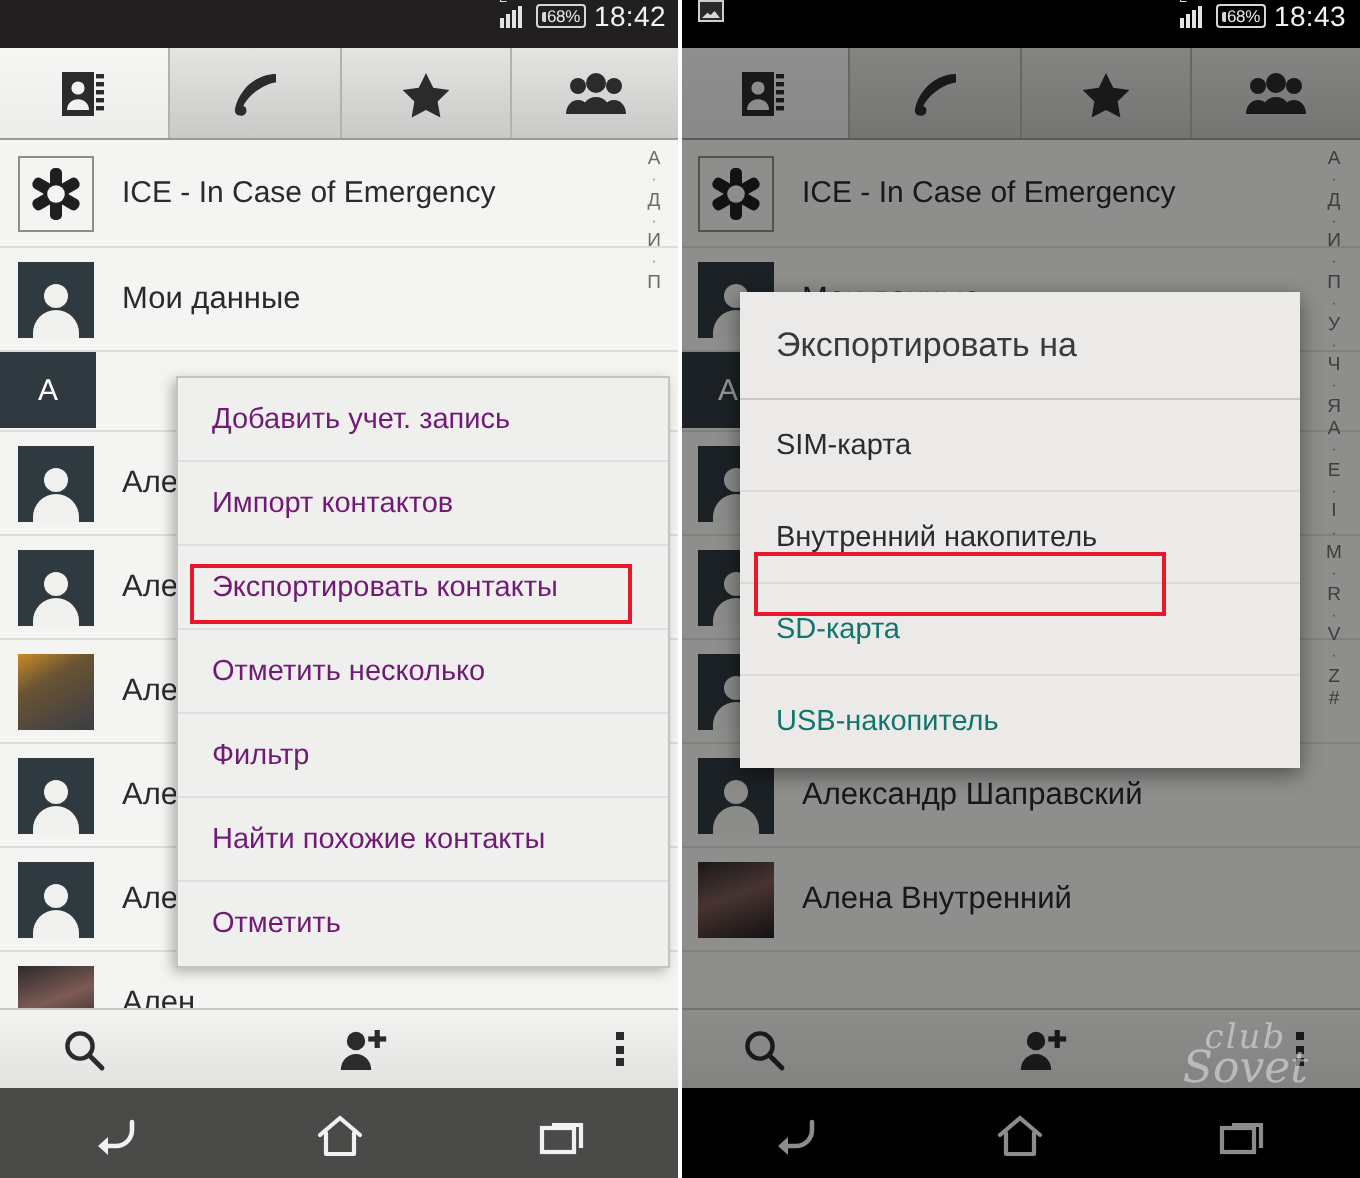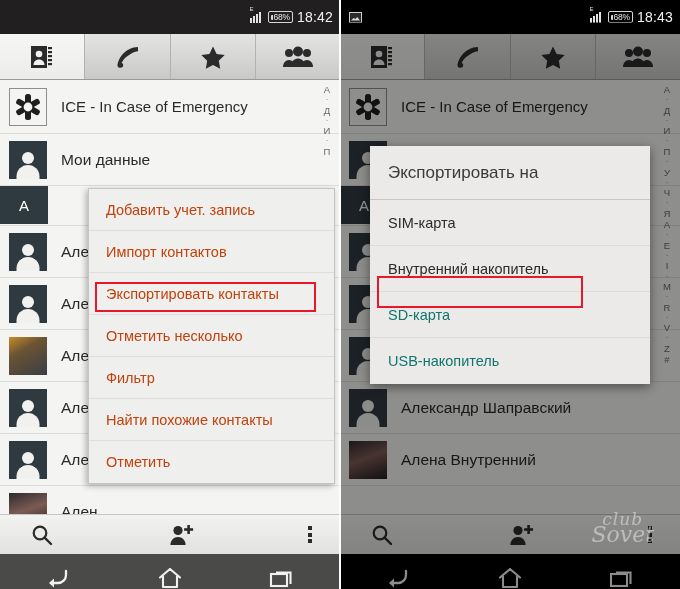--- a/index.html
+++ b/index.html
@@ -6,22 +6,22 @@
   html,body { width:680px; height:589px; background:#ffffff; overflow:hidden;
     font-family:"Liberation Sans","DejaVu Sans",sans-serif; }
 
   .stage { position:relative; width:680px; height:589px; background:#fff; }
 
   .phone { position:absolute; top:0; width:340px; height:589px; overflow:hidden; }
   .phone.left  { left:0; }
   .phone.right { left:340px; }
 
   
-  .statusbar { position:relative; height:34px; background:#211f1f; color:#e8e8e8;
-    display:flex; align-items:center; }
+  .statusbar { position:relative; height:24px; background:#211f1f; color:#e8e8e8;
+    display:flex; align-items:flex-start; }
   .phone.right .statusbar { background:#000; }
   .sb-left { display:flex; align-items:center; padding-left:9px; gap:5px; }
   .sb-right { margin-left:auto; display:flex; align-items:center; gap:4px; padding-right:7px; }
   .sb-img-icon { width:13px; height:11px; border:1px solid #cfcfcf; background:#2a2a2a;
     position:relative; }
   .sb-img-icon::after { content:""; position:absolute; left:1px; bottom:1px; width:9px; height:4px;
     background:#d8d8d8; clip-path:polygon(0 100%,30% 35%,48% 62%,70% 12%,100% 100%); }
   .sig { display:flex; align-items:flex-end; gap:1px; height:11px; position:relative;}
   .sig i { display:block; width:2px; background:#e4e4e4; }
   .sig i:nth-child(1){height:3px}.sig i:nth-child(2){height:5px}
@@ -85,21 +85,21 @@
   .navbar { height:47px; background:#4a4a48; display:flex; align-items:center;
     justify-content:space-around; }
   .phone.right .navbar { background:#000; }
   .navbar .nb { width:70px; display:flex; align-items:center; justify-content:center; }
 
   
   .popup { position:absolute; left:88px; top:188px; width:247px;
     background:#efefed; border:1px solid #c4c4c2; box-shadow:-2px 2px 6px rgba(0,0,0,.28);
     z-index:30; }
   .popup .mi { height:42px; display:flex; align-items:center; padding-left:17px;
-    font-size:14.5px; color:#c2410c; border-bottom:1px solid #dedede; }
+    font-size:14.5px; color:#701a75; border-bottom:1px solid #dedede; }
   .popup .mi:last-child { border-bottom:none; }
   .popup .mi.marked { position:relative; }
   .marker { position:absolute; border:2px solid #e8172b; pointer-events:none; z-index:60; }
 
   
   .dim { position:absolute; left:0; top:22px; width:340px; height:567px;
     background:rgba(0,0,0,.42); z-index:20; }
   .dialog { position:absolute; left:30px; top:146px; width:280px;
     background:#eceae8; box-shadow:0 3px 10px rgba(0,0,0,.45); z-index:25; }
   .dialog .dtitle { height:54px; display:flex; align-items:center; padding-left:18px;

